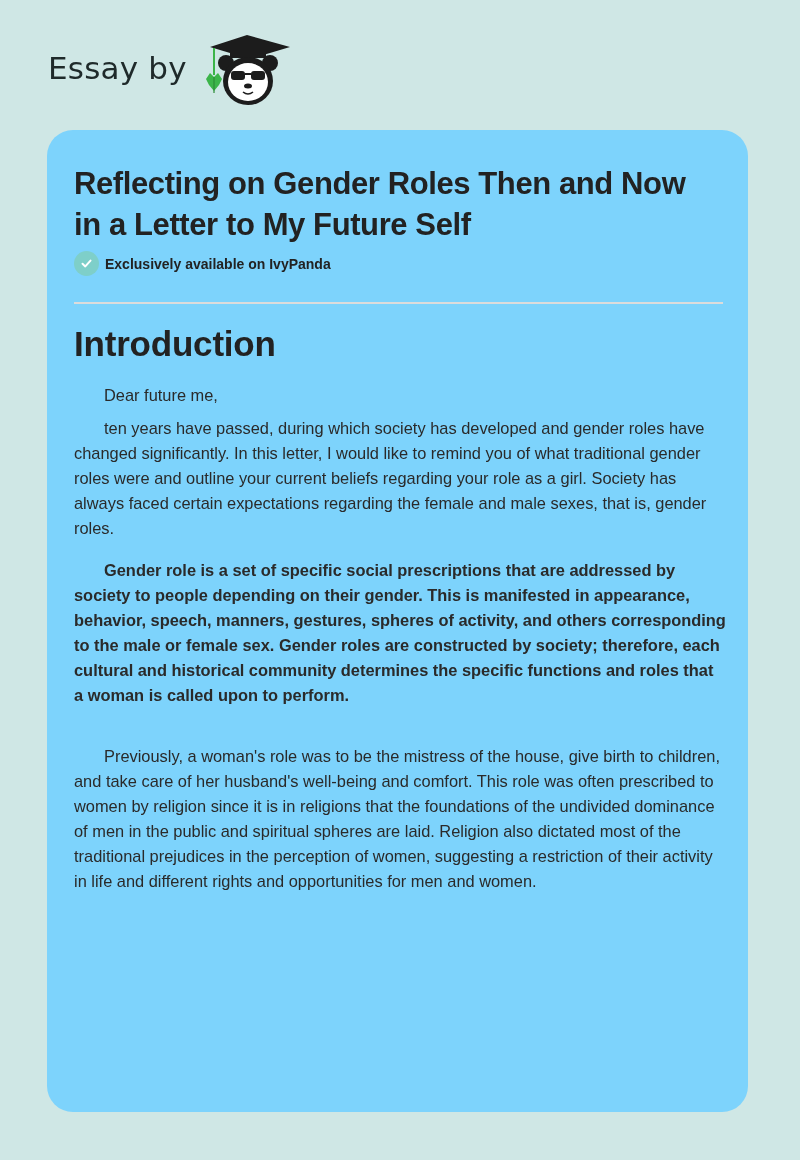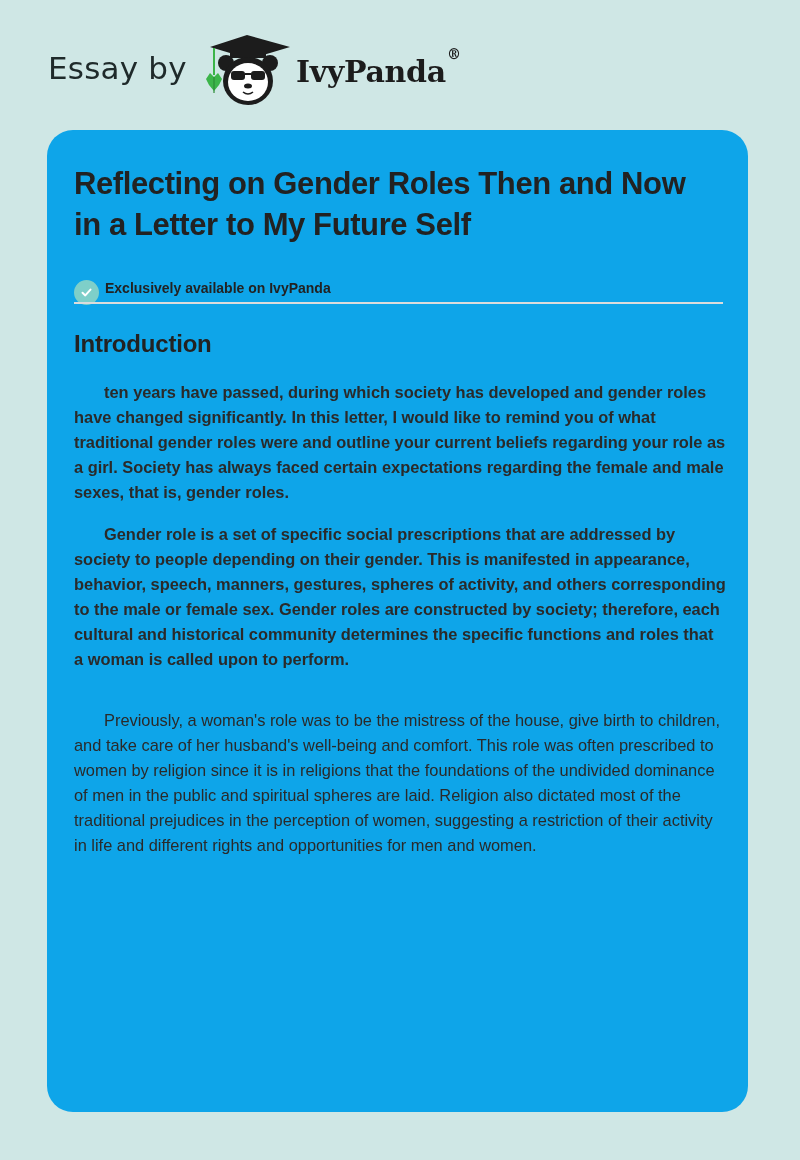--- a/index.html
+++ b/index.html
@@ -42,38 +42,38 @@
     .brand sup {
       font-size: 14px;
       position: relative;
       top: -12px;
       margin-left: 1px;
     }
     .card {
       position: absolute;
       left: 47px; top: 130px;
       width: 701px; height: 982px;
-      background: #0ea5e9;
+      background: #7dd3fc;
       border-radius: 26px;
     }
     .title {
       position: absolute;
       left: 27px; top: 33px;
       width: 640px;
       font-size: 31px;
       font-weight: bold;
       line-height: 41px;
       color: #222;
       letter-spacing: -0.4px;
     }
     .badge {
       position: absolute;
-      left: 27px; top: 150px;
+      left: 27px; top: 121px;
       display: flex;
-      align-items: flex-start;
+      align-items: center;
     }
     .badge-icon {
       width: 25px; height: 25px;
       border-radius: 50%;
       background: #7ecfc9;
       display: flex;
       align-items: center;
       justify-content: center;
       margin-right: 6px;
     }
@@ -87,35 +87,35 @@
       left: 27px; top: 172px;
       width: 649px; height: 2px;
       background: #dcdcdc;
     }
     .content {
       position: absolute;
       left: 27px; top: 195px;
       width: 652px;
     }
     .h2 {
-      font-size: 24px;
+      font-size: 35px;
       font-weight: bold;
       color: #222;
       line-height: 38px;
       letter-spacing: -0.2px;
     }
     .p {
       font-size: 16.4px;
       line-height: 25px;
       color: #2a2a2a;
       text-indent: 30px;
     }
     .s-intro-h { margin-top: 0; }
     .p1 { margin-top: 20px; }
-    .p2 { margin-top: 17px; font-weight: bold; }
+    .p2 { margin-top: 8px; }
     .p3 { margin-top: 17px; font-weight: bold; }
     .s-trad-h { margin-top: 10px; }
     .p4 { margin-top: 36px; }
   </style>
 </head>
 <body>
 
 <div class="header">
   <div class="essay-by">Essay by</div>
   <div class="logo-mark">
@@ -136,42 +136,40 @@
       <ellipse cx="48" cy="49" rx="20" ry="19" fill="#ffffff"></ellipse>
 
       <rect x="31" y="38" width="14" height="9" rx="3" fill="#1c1c1c"></rect>
       <rect x="51" y="38" width="14" height="9" rx="3" fill="#1c1c1c"></rect>
       <line x1="45" y1="41" x2="51" y2="41" stroke="#1c1c1c" stroke-width="2"></line>
 
       <ellipse cx="48" cy="53" rx="4" ry="2.5" fill="#1c1c1c"></ellipse>
       <path d="M43,59 Q48,63 53,59" stroke="#1c1c1c" stroke-width="1.6" fill="none"></path>
     </svg>
   </div>
-  <div class="brand">
-    <span>IvyPanda</span><sup>®</sup>
-  </div>
 </div>
 
 <div class="card">
   <h1 class="title">Reflecting on Gender Roles Then and Now in a Letter to My Future Self</h1>
 
   <div class="badge">
     <span class="badge-icon">
       <svg width="13" height="13" viewBox="0 0 13 13">
         <path d="M2.5,6.8 L5.3,9.4 L10.5,3.6" stroke="#ffffff" stroke-width="2" fill="none" stroke-linecap="round" stroke-linejoin="round"></path>
       </svg>
     </span>
     <span class="badge-text">Exclusively available on IvyPanda</span>
   </div>
 
   <div class="divider"></div>
 
   <div class="content">
     <section>
       <h2 class="h2 s-intro-h">Introduction</h2>
+      <p class="p p1">Dear future me,</p>
       <p class="p p2">ten years have passed, during which society has developed and gender roles have changed significantly. In this letter, I would like to remind you of what traditional gender roles were and outline your current beliefs regarding your role as a girl. Society has always faced certain expectations regarding the female and male sexes, that is, gender roles.</p>
       <p class="p p3">Gender role is a set of specific social prescriptions that are addressed by society to people depending on their gender. This is manifested in appearance, behavior, speech, manners, gestures, spheres of activity, and others corresponding to the male or female sex. Gender roles are constructed by society; therefore, each cultural and historical community determines the specific functions and roles that a woman is called upon to perform.</p>
     </section>
     <section>
       <p class="p p4">Previously, a woman's role was to be the mistress of the house, give birth to children, and take care of her husband's well-being and comfort. This role was often prescribed to women by religion since it is in religions that the foundations of the undivided dominance of men in the public and spiritual spheres are laid. Religion also dictated most of the traditional prejudices in the perception of women, suggesting a restriction of their activity in life and different rights and opportunities for men and women.</p>
     </section>
   </div>
 </div>
 
 </body></html>

